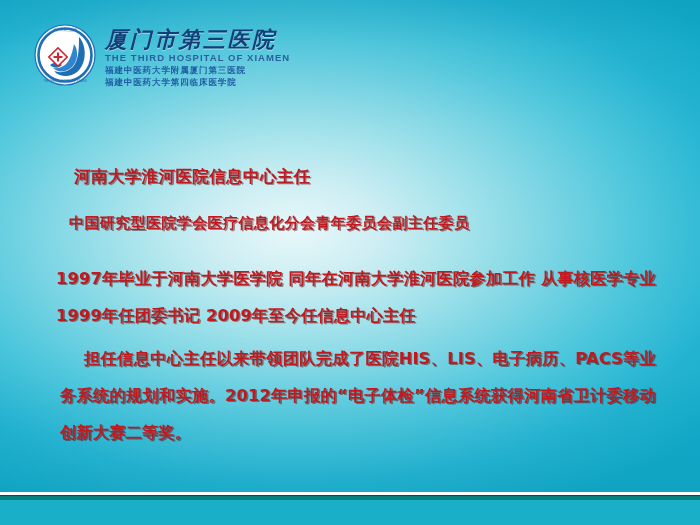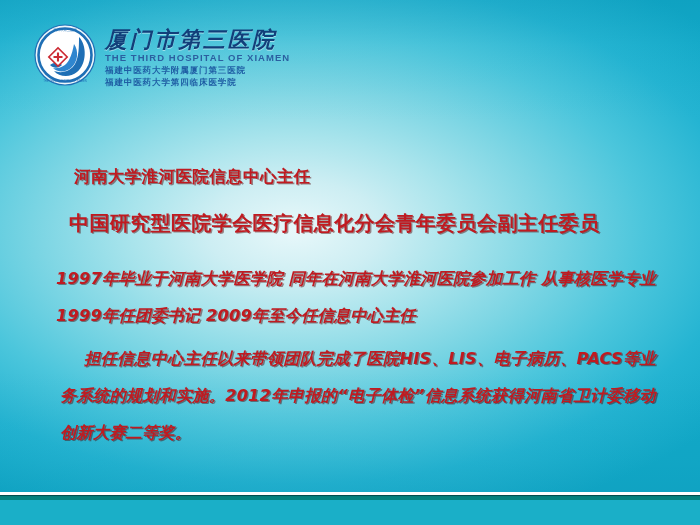--- a/index.html
+++ b/index.html
@@ -93,30 +93,29 @@
     font-weight:700;
   }
   .line{
     font-size:16.5px;
     line-height:21px;
     letter-spacing:.4px;
     text-shadow:1.4px 1.4px 0 rgba(80,0,0,.45);
     white-space:nowrap;
   }
   .l1{ margin-left:22px; margin-bottom:26px; }
-  .l2{ margin-left:17px; font-size:20px; margin-bottom:26px; }
+  .l2{ margin-left:17px; font-size:15px; margin-bottom:26px; }
   .l3{ margin-left:18px; margin-bottom:25px; }
 
   .para{
     font-size:16.2px;
     line-height:37px;
     letter-spacing:.2px;
     text-align:justify;
     text-shadow:1.4px 1.4px 0 rgba(80,0,0,.45);
-    font-style:italic;
   }
   .p1{ margin-left:4px; margin-top:2px; }
   .p2{ margin-left:8px; margin-top:6px; text-indent:24px; }
 
   
   .footer-rule{
     position:absolute; left:0; right:0; top:492px; height:3px;
     background:#ffffff; z-index:4;
   }
   .footer-bar{

